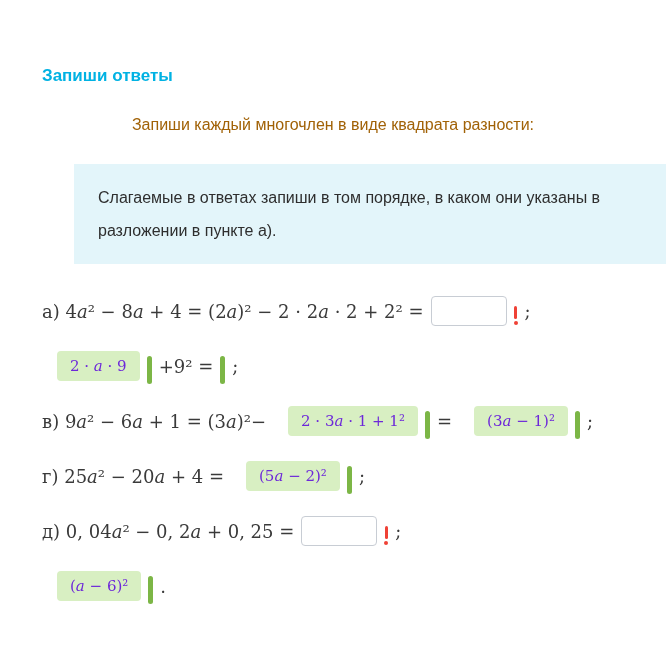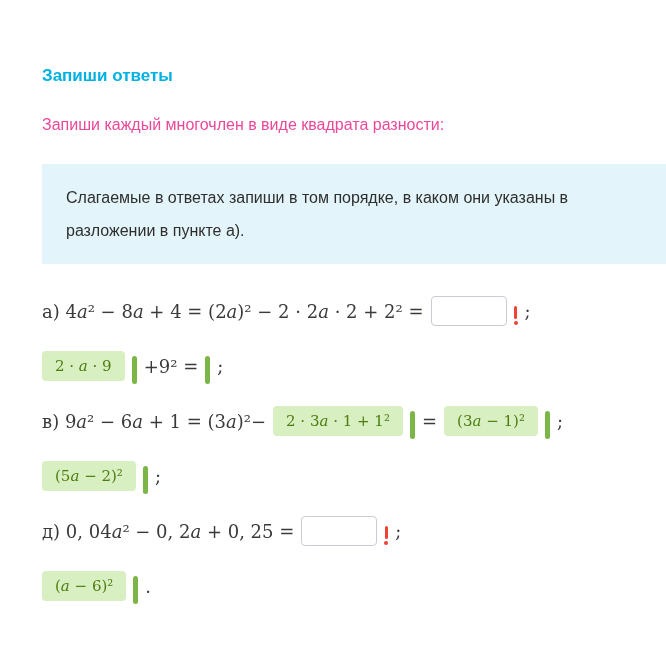--- a/index.html
+++ b/index.html
@@ -14,30 +14,32 @@
   .container { padding: 26px 0 0 42px; }
   .title {
     color: #00b2e3;
     font-weight: bold;
     font-size: 17px;
     margin-top: 40px;
   }
   .task {
     margin-top: 30px;
     font-size: 16px;
-    color: #ec4899;
+    color: #a16207;
     padding-right: 42px;
+    text-align: center;
   }
   .note {
     margin-top: 30px;
     background: #e3f5fa;
     padding: 17px 40px 17px 24px;
     font-size: 16px;
     line-height: 33px;
     color: #2e2e2e;
+    margin-left: 32px;
   }
   .rows {
     margin-top: 30px;
     font-family: "DejaVu Serif", serif;
     font-size: 18px;
     color: #3a3a3a;
     padding-right: 20px;
   }
   .row {
     display: flex;
@@ -60,22 +62,23 @@
     font-size: 16px;
     color: #3a3a3a;
     padding: 0 8px;
     box-sizing: border-box;
   }
   .green-box {
     background: #d8efc2;
     border-radius: 4px;
     padding: 6px 13px;
     font-size: 15px;
-    color: #4d7c0f;
+    color: #6d28d9;
     white-space: pre;
+    margin-left: 15px;
   }
   .green-bar {
     width: 5px;
     height: 28px;
     background: #7cb646;
     border-radius: 3px;
     transform: translateY(4px);
   }
   .red-cursor {
     display: flex;
@@ -136,20 +139,21 @@
       <span class="math mathify">в) 9<i>a</i>² − 6<i>a</i> + 1 = (3<i>a</i>)²−</span>
       <span class="green-box mathify">2 · 3<i>a</i> · 1 + 1²</span>
       <span class="green-bar"></span>
       <span class="math mathify">=</span>
       <span class="green-box mathify">(3<i>a</i> − 1)²</span>
       <span class="green-bar"></span>
       <span class="math">;</span>
     </div>
 
     <div class="row">
+      <span class="math mathify">г) 25<i>a</i>² − 20<i>a</i> + 4 =</span>
       <span class="green-box mathify">(5<i>a</i> − 2)²</span>
       <span class="green-bar"></span>
       <span class="math">;</span>
     </div>
 
     <div class="row">
       <span class="math mathify">д) 0, 04<i>a</i>² − 0, 2<i>a</i> + 0, 25 =</span>
       <input class="answer-input" type="text" value="" style="">
       <span class="red-cursor">
           <i class="bar"></i>

